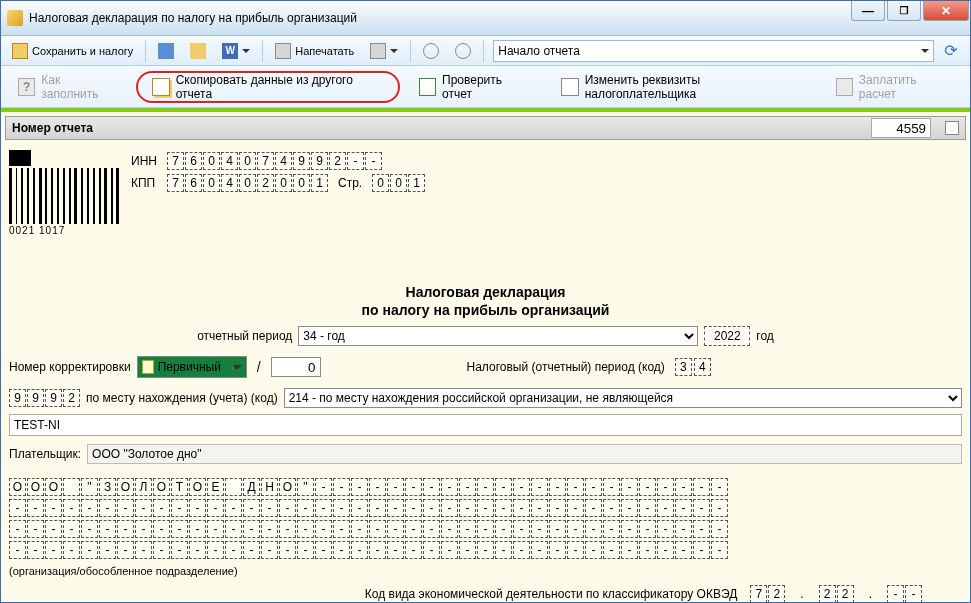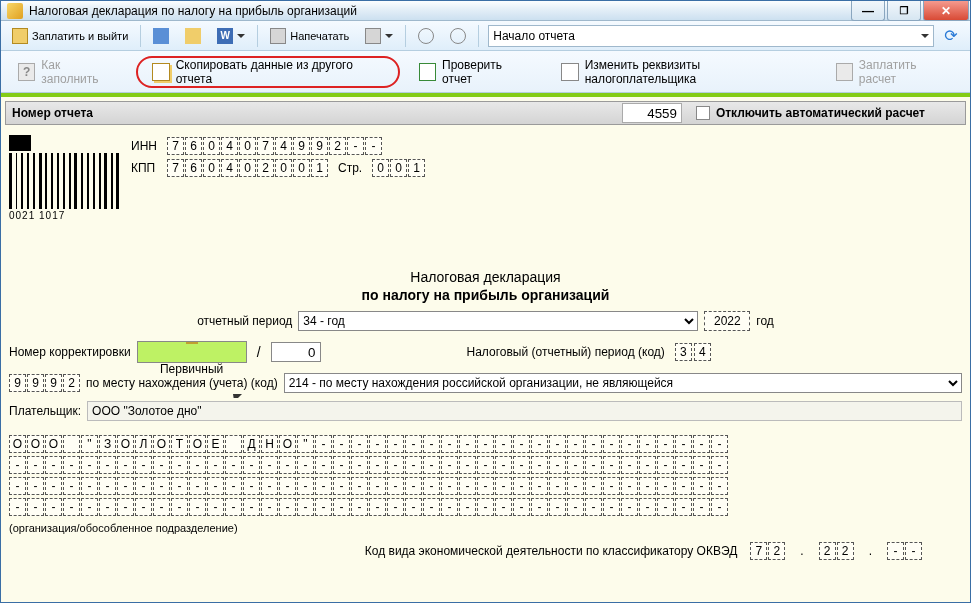--- a/index.html
+++ b/index.html
@@ -1,20 +1,20 @@
 <!DOCTYPE html>
 <html><head>
 <meta charset="utf-8">
 <style>
 * { box-sizing: border-box; margin: 0; padding: 0; }
 body { font-family: Tahoma, Arial, sans-serif; font-size: 11px; background: #fff; }
 
 .window { width: 971px; height: 603px; border: 1px solid #3a6ea5; display: flex; flex-direction: column; overflow: hidden; }
 
-.titlebar { height: 20px; background: linear-gradient(#fcfeff, #e6f0f8 40%, #cce0f0); display: flex; align-items: center; border-bottom: 1px solid #9fb8cc; }
+.titlebar { height: 35px; background: linear-gradient(#fcfeff, #e6f0f8 40%, #cce0f0); display: flex; align-items: center; border-bottom: 1px solid #9fb8cc; }
 .titlebar-icon { width: 16px; height: 16px; margin: 0 6px; }
 .titlebar-text { flex: 1; font-size: 12px; color: #000; }
 .win-btns { display: flex; height: 100%; }
 .win-btn { width: 34px; height: 20px; margin: 0 1px; border: 1px solid #8aa6bf; border-top: none; border-radius: 0 0 3px 3px; display: flex; align-items: center; justify-content: center; font-weight: bold; font-size: 12px; background: linear-gradient(#f2f7fb,#d6e6f2); cursor: pointer; }
 .win-btn.close { width: 46px; background: linear-gradient(#f59a8e,#d84a35); color: #fff; }
 .win-btn.max { font-size: 10px; }
 
 .toolbar { height: 30px; background: linear-gradient(#f5faff,#dfeefa); border-bottom: 1px solid #b5cee0; display: flex; align-items: center; padding: 0 4px; gap: 2px; }
 .toolbar .sep { width: 1px; height: 22px; background: #b5cee0; margin: 0 3px; }
 .tool-btn { height: 22px; display: inline-flex; align-items: center; padding: 0 6px; border: 1px solid transparent; border-radius: 3px; cursor: pointer; gap: 4px; }
@@ -46,31 +46,31 @@
 .barcode .bar.w { width:3px; }
 .barcode .sp { width:2px; }
 .bc-num { font-size: 10px; letter-spacing: 1px; margin-top:1px; }
 .id-rows { display:flex; flex-direction:column; gap:4px; margin-top:2px; }
 .id-row { display:flex; align-items:center; gap:6px; }
 .id-row .lbl { width: 30px; }
 .cell-strip { display:flex; gap:1px; }
 .cell { width:17px; height:18px; border:1px dashed #555; display:flex; align-items:center; justify-content:center; font-size:12px; background:#fffef5; }
 .page-lbl { margin: 0 4px; }
 
-.doc-title { text-align:center; margin-top: 48px; font-size: 14px; font-weight: normal; }
+.doc-title { text-align:center; margin-top: 48px; font-size: 14px; font-weight: bold; }
 .doc-subtitle { text-align:center; font-size: 14px; font-weight: bold; margin-top: 2px; }
 
 .period-row { display:flex; align-items:center; justify-content:center; gap:6px; margin-top:8px; }
 .period-row .plain { font-size:12px; }
 .period-row select { width: 400px; height: 20px; background:#fff; border:1px solid #888; font-size:12px; }
 .period-row .yearbox { width:46px; height:20px; border:1px dashed #555; display:flex; align-items:center; justify-content:center; background:#fffef5; }
 
 .correction-row { display:flex; align-items:center; gap:6px; margin-top:10px; }
 .correction-row .lbl { font-size:12px; }
-.dd-box { width:110px; height:22px; border:1px solid #888; background:#bef264; display:flex; align-items:center; padding:0 4px; gap:18px;flex-direction:column; }
+.dd-box { width:110px; height:22px; border:1px solid #888; background:#15803d; display:flex; align-items:center; padding:0 4px; gap:4px; }
 .dd-box .arrow { margin-left:auto; border-left:1px solid #aaa; padding-left:4px; }
 .slash { font-size:14px; padding:0 4px; }
 .smallnum { width:50px; height:20px; border:1px solid #888; text-align:right; padding:0 4px; background:#fff; }
 .tax-period-label { margin-left: 140px; }
 .code-pair { display:flex; gap:2px; margin-left:4px; }
 
 .org-row { display:flex; align-items:center; gap:6px; margin-top:10px; }
 .org-row .lbl { font-size:12px; }
 .org-row select.wide { flex:1; height:20px; border:1px solid #888; background:#fff; font-size:12px; }
 
@@ -118,21 +118,21 @@
     <div class="win-btns">
       <div class="win-btn">—</div>
       <div class="win-btn max">❐</div>
       <div class="win-btn close">✕</div>
     </div>
   </div>
 
   <div class="toolbar">
     <div class="tool-btn">
       <span class="tool-icon ic-save"></span>
-      <span>Заплатить и выйти</span>
+      <span>Сохранить и налогу</span>
     </div>
     <div class="sep"></div>
     <div class="tool-btn">
         <span class="tool-icon ic-disk"></span>
       </div>
     <div class="tool-btn">
         <span class="tool-icon ic-folder"></span>
       </div>
     <div class="tool-btn">
         <span class="tool-icon ic-word">W</span>
@@ -187,21 +187,20 @@
     </div>
   </div>
 
   <div class="content">
 
     <div class="row-header">
       <span class="label">Номер отчета</span>
       <span class="spacer"></span>
       <input class="num" value="4559" style="">
       <span class="checkbox"></span>
-      <span class="check-label">Отключить автоматический расчет</span>
     </div>
 
     <div class="doc-body">
 
       <div class="topblock">
         <div class="barcode-area">
           <div class="bc-black"></div>
           <div class="barcode">
             <div class="bar w"></div>
               <div class="sp"></div>
@@ -314,20 +313,23 @@
         <div class="cell-strip">
             <div class="cell">9</div>
             <div class="cell">9</div>
             <div class="cell">9</div>
             <div class="cell">2</div>
           </div>
         <span class="lbl">по месту нахождения (учета) (код)</span>
         <select class="wide"><option>214 - по месту нахождения российской организации, не являющейся</option></select>
       </div>
 
+      <div class="text-input-row">
+        <input value="TEST-NI" style="">
+      </div>
 
       <div class="payer-row">
         <span class="lbl">Плательщик:</span>
         <div class="field">ООО "Золотое дно"</div>
       </div>
 
       <div class="char-grid">
         <div class="char-row">
             <div class="cell">О</div>
             <div class="cell">О</div>

